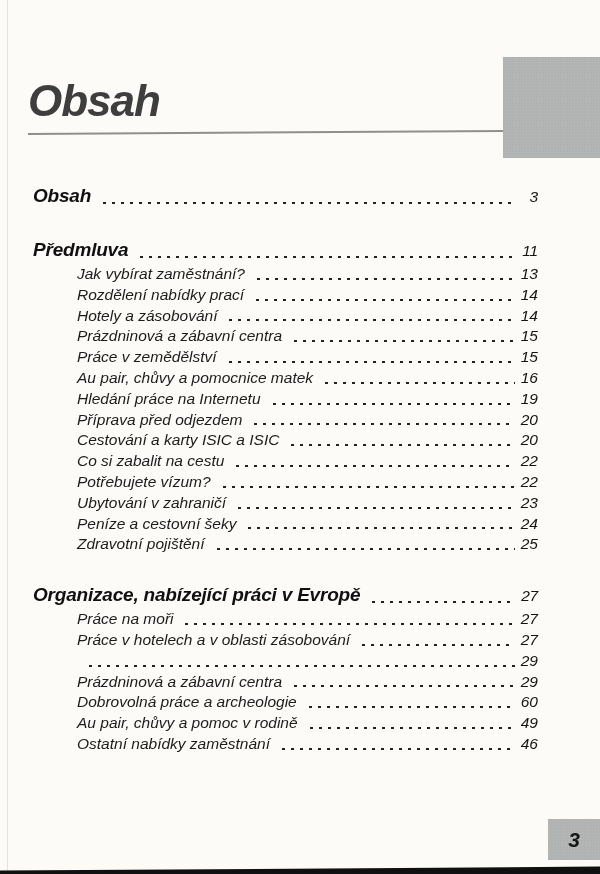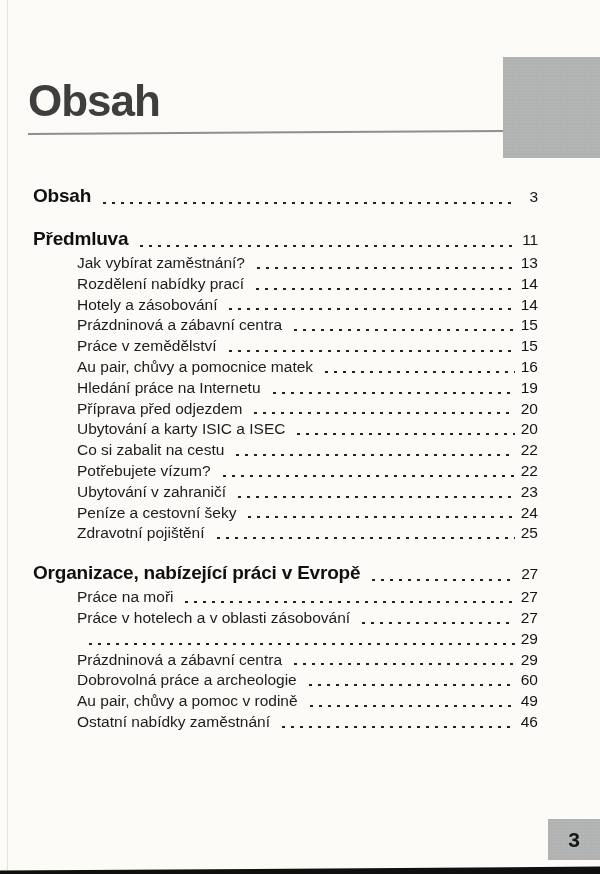--- a/index.html
+++ b/index.html
@@ -4,20 +4,21 @@
 <style>
   html,body{margin:0;padding:0;background:#777;}
   .page{
     position:relative;
     width:600px;height:874px;
     margin:0 auto;
     background:#fcfbf7;
     overflow:hidden;
     font-family:"Liberation Sans", sans-serif;
     color:#1e1e1e;
+    font-style:italic;
   }
   .scan-edge-left{
     position:absolute;left:7px;top:0;bottom:0;width:1px;
     background:#e6e3da;
   }
   .page-title{
     position:absolute;left:28px;top:50px;
     font-size:44px;font-weight:bold;letter-spacing:-1px;
     color:#3e3e3e;line-height:1;
   }
@@ -34,21 +35,21 @@
     background-size:3px 3px;
   }
   .toc{
     position:absolute;left:33px;right:62px;top:182px;
   }
   .toc-row{
     display:flex;align-items:baseline;
   }
   .toc-row.section{
     font-size:19px;font-weight:bold;color:#101010;
-    line-height:27px;margin-top:15px;
+    line-height:27px;margin-top:26px;
     letter-spacing:-0.2px;
   }
   .toc-row.section:first-child{margin-top:0;}
   .toc-row.item{
     font-size:15.5px;font-weight:normal;color:#1c1c1c;
     line-height:20.8px;padding-left:44px;
   }
   .toc-leader{
     flex:1;
     align-self:stretch;
@@ -139,21 +140,21 @@
         <span class="toc-label">Hledání práce na Internetu</span>
         <span class="toc-leader"></span>
         <span class="toc-page">19</span>
       </div>
       <div class="toc-row item">
         <span class="toc-label">Příprava před odjezdem</span>
         <span class="toc-leader"></span>
         <span class="toc-page">20</span>
       </div>
       <div class="toc-row item">
-        <span class="toc-label">Ubytování a karty ISIC a ISEC</span>
+        <span class="toc-label">Cestování a karty ISIC a ISIC</span>
         <span class="toc-leader"></span>
         <span class="toc-page">20</span>
       </div>
       <div class="toc-row item">
         <span class="toc-label">Co si zabalit na cestu</span>
         <span class="toc-leader"></span>
         <span class="toc-page">22</span>
       </div>
       <div class="toc-row item">
         <span class="toc-label">Potřebujete vízum?</span>

